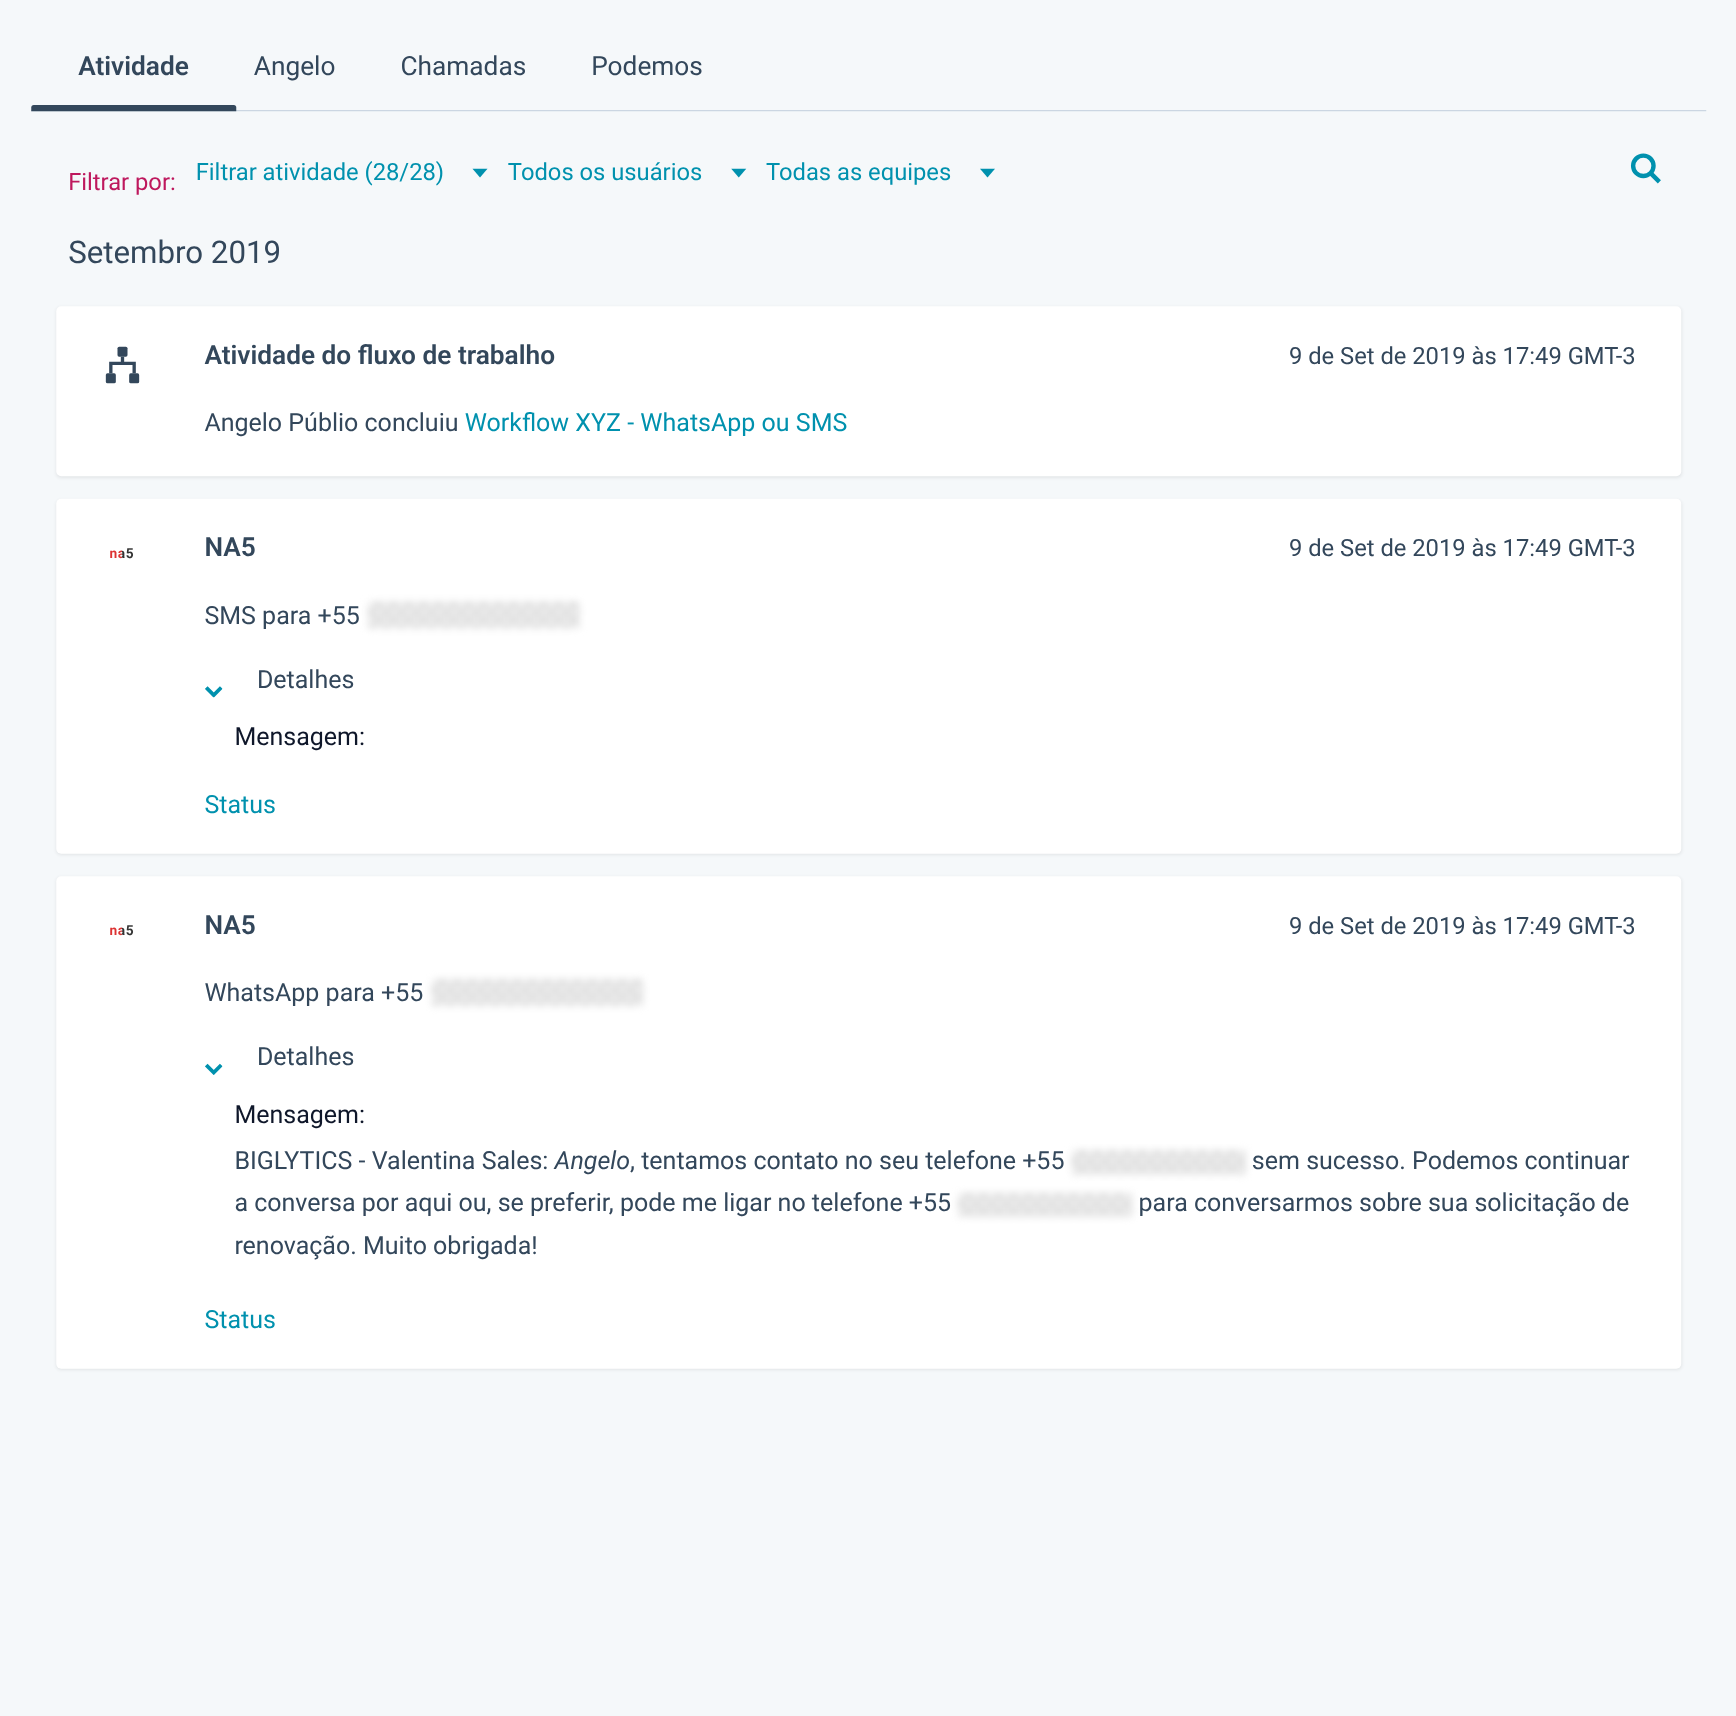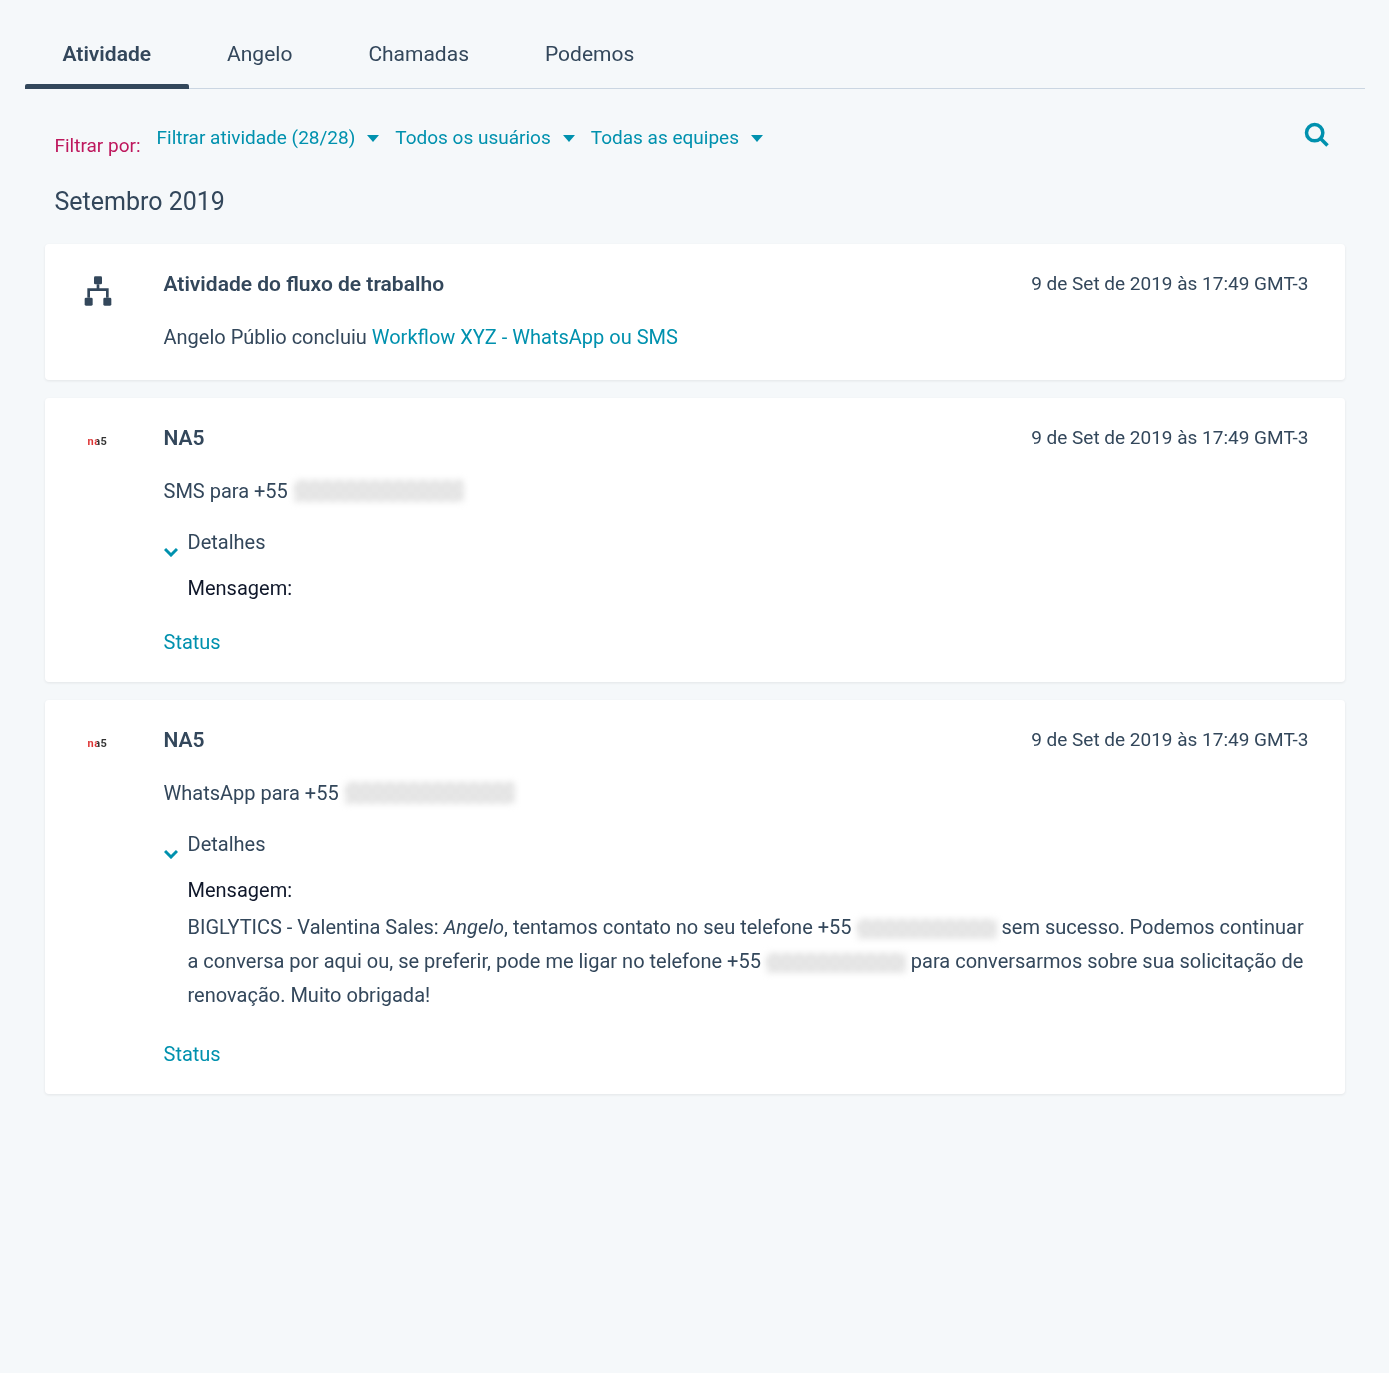--- a/index.html
+++ b/index.html
@@ -14,21 +14,21 @@
       color: #33475b;
       font-size: 18px;
     }
     .container {
       max-width: 1340px;
       margin: 0 auto;
     }
     .tabs {
       display: flex;
       border-bottom: 1px solid #cbd6e2;
-      gap: 60px;
+      gap: 36px;
       padding: 0 30px;
     }
     .tab {
       padding: 22px 8px;
       cursor: pointer;
       color: #33475b;
       font-size: 21px;
       position: relative;
     }
     .tab.active {
@@ -54,21 +54,21 @@
       color: #be185d;
       font-size: 19px;
       margin-top: 16px;
     }
     .filter-link {
       color: #0091ae;
       font-size: 19px;
       cursor: pointer;
       display: flex;
       align-items: center;
-      gap: 12px;
+      gap: 23px;
     }
     .caret-down {
       width: 0;
       height: 0;
       border-left: 6px solid transparent;
       border-right: 6px solid transparent;
       border-top: 7px solid #0091ae;
       display: inline-block;
       margin-top: 2px;
     }
@@ -188,21 +188,21 @@
       background:
         repeating-conic-gradient(#ddd 0 25%, #eee 0 50%) 0 0 / 12px 12px;
       filter: blur(3px);
       vertical-align: middle;
       border-radius: 3px;
     }
     .details-toggle {
       margin-top: 24px;
       display: flex;
       align-items: center;
-      gap: 10px;
+      gap: 28px;
       color: #33475b;
       cursor: pointer;
       font-size: 20px;
     }
     .chevron-down {
       width: 14px;
       height: 8px;
       display: inline-block;
     }
     .chevron-down svg {

